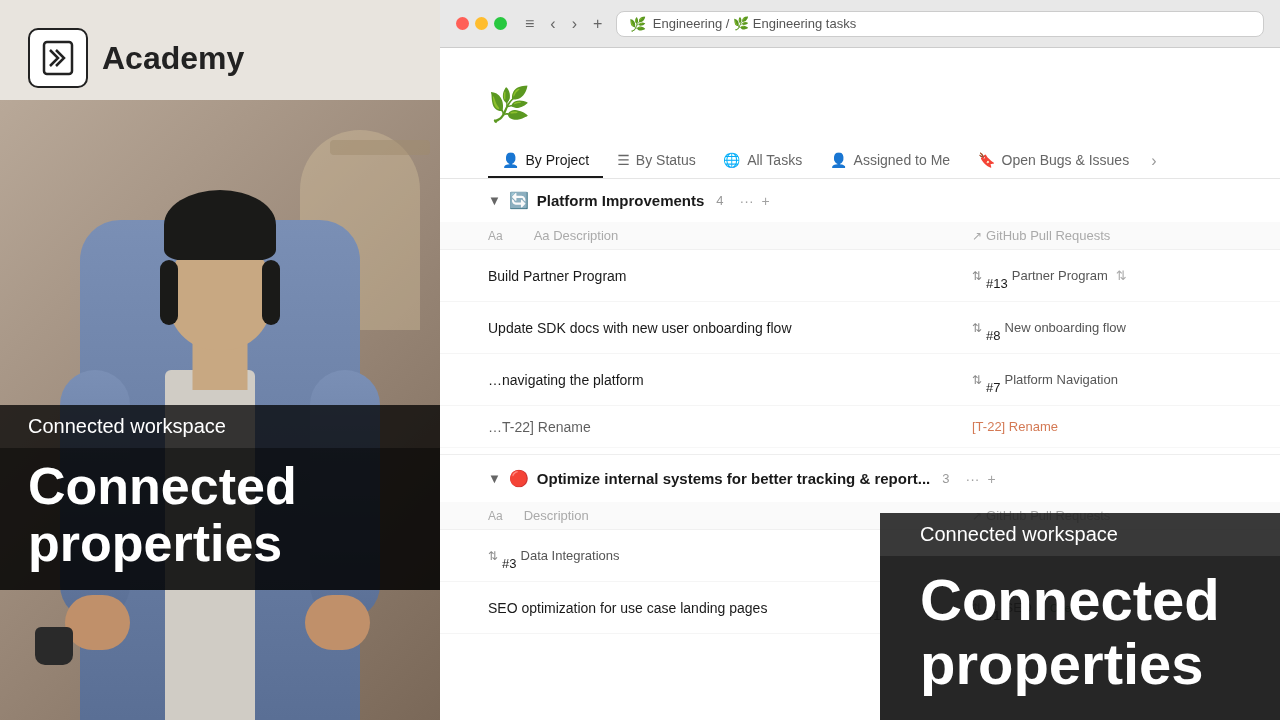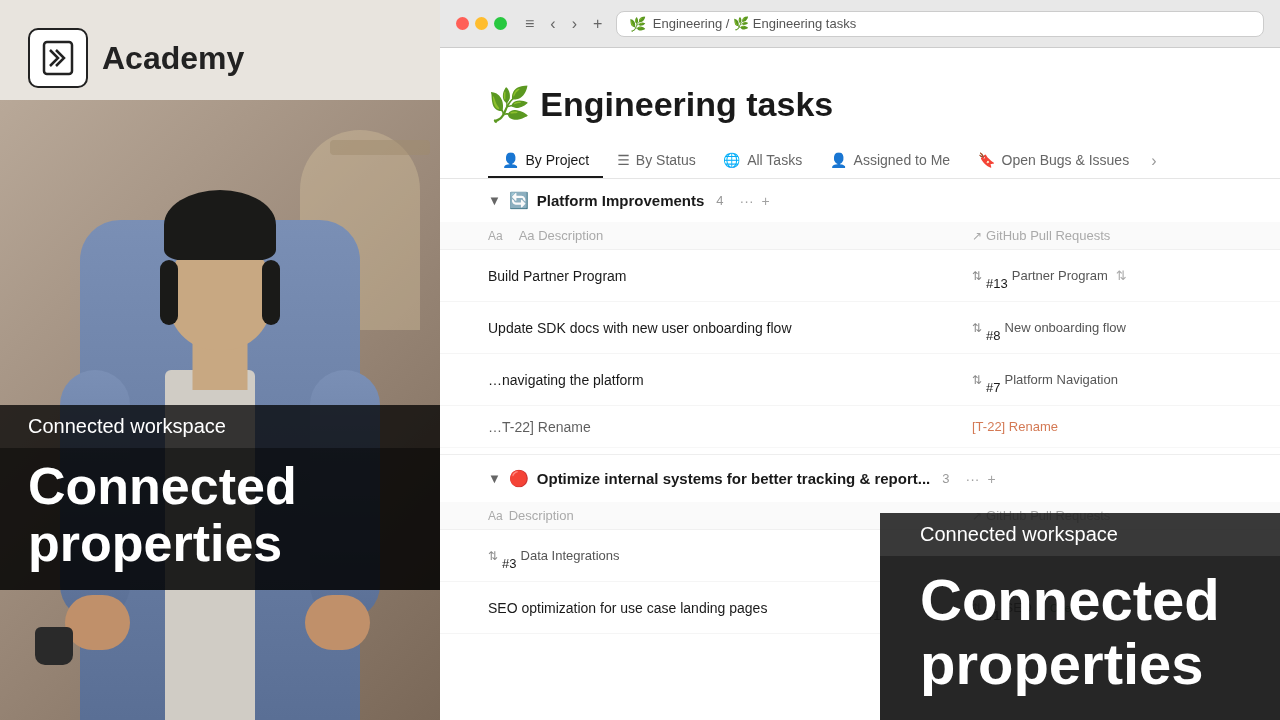--- a/index.html
+++ b/index.html
@@ -290,21 +290,21 @@
       background: #fafafa;
       gap: 0;
     }
 
     .col-main {
       flex: 1;
       font-size: 13px;
       color: #999;
       display: flex;
       align-items: center;
-      gap: 4px;
+      gap: 19px;
     }
 
     .col-right {
       width: 260px;
       font-size: 13px;
       color: #999;
       display: flex;
       align-items: center;
       gap: 4px;
       justify-content: flex-start;
@@ -479,21 +479,20 @@
       <span style="font-size:14px;">🌿</span>
       <span class="breadcrumb-text">Engineering / 🌿 Engineering tasks</span>
     </div>
   </div>
 
   <div class="notion-content">
 
     <div class="page-header">
       <div class="page-title">
         <span class="page-title-emoji">🌿</span>
-        <span>Engineering tasks</span>
       </div>
     </div>
 
     <div class="view-tabs">
       <div class="view-tab active">
         <span class="view-tab-icon">👤</span>
         <span>By Project</span>
       </div>
       <div class="view-tab">
         <span class="view-tab-icon">☰</span>

